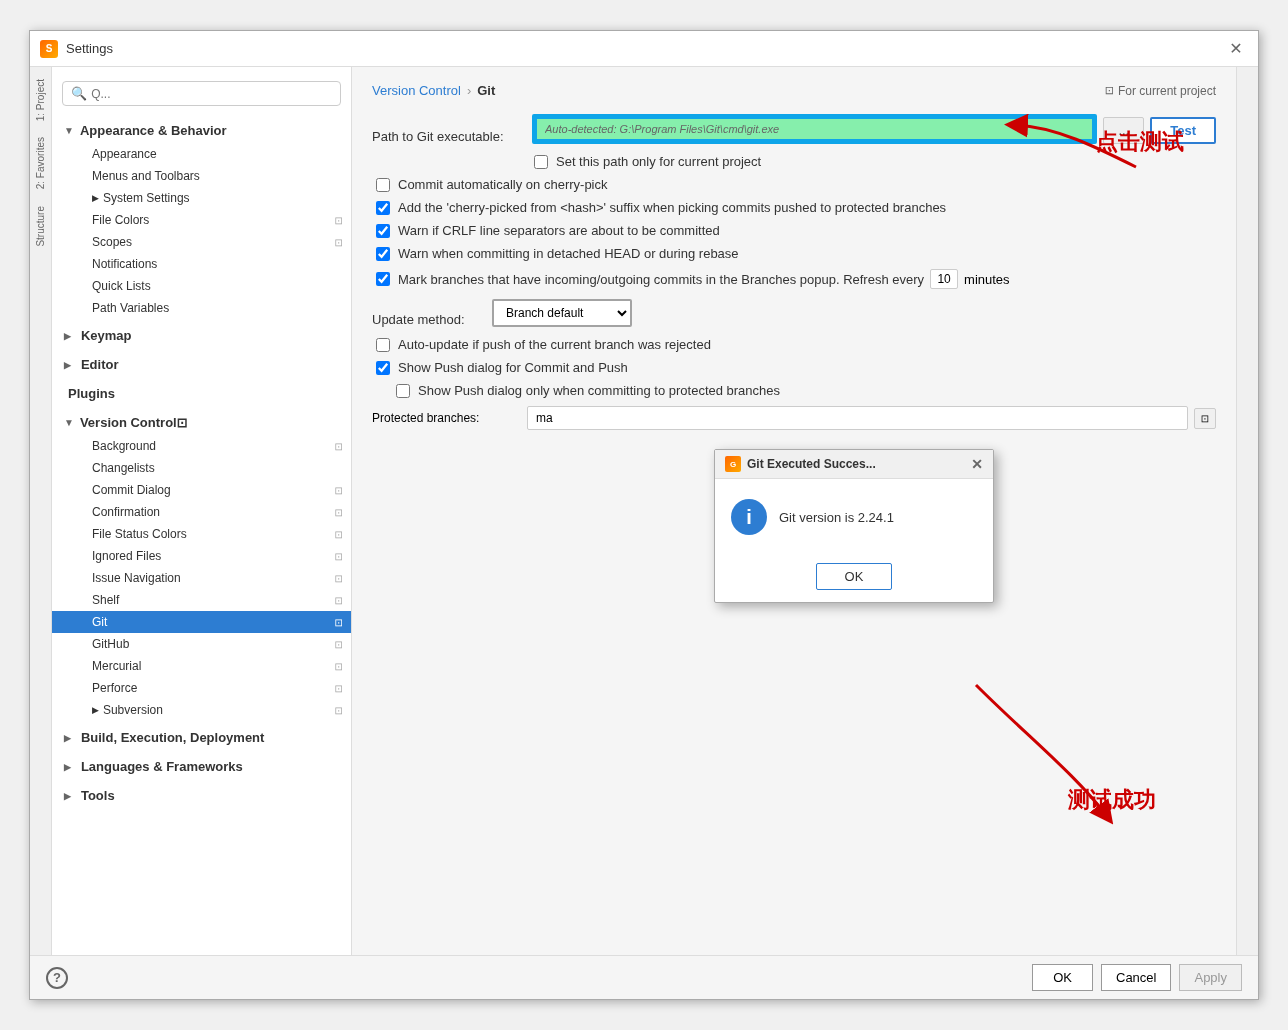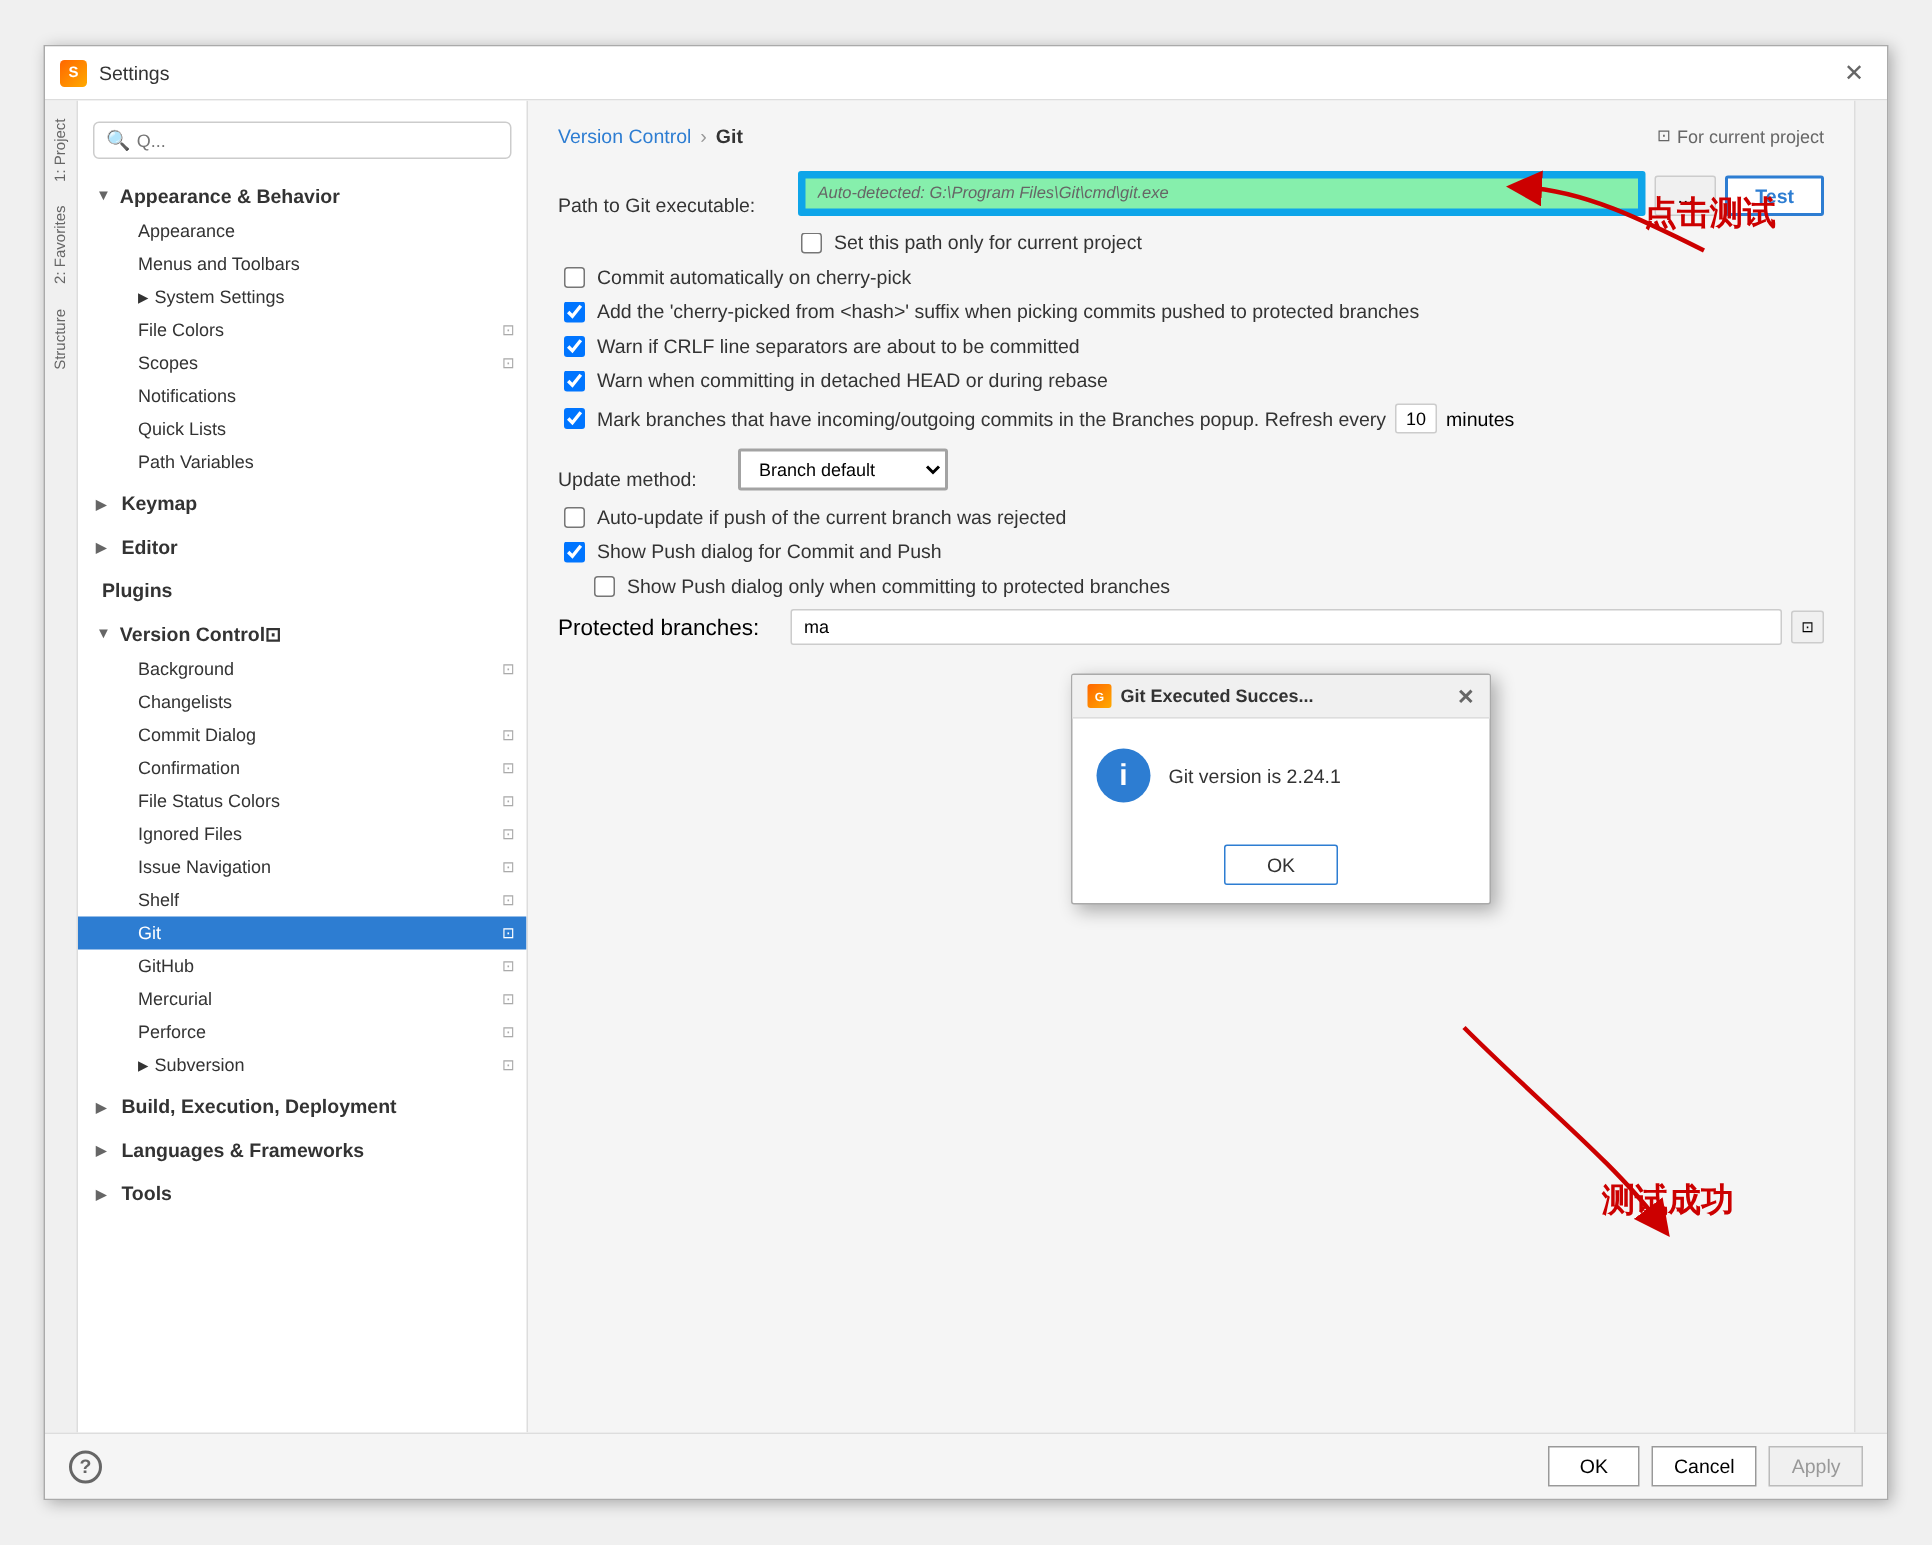--- a/index.html
+++ b/index.html
@@ -658,21 +658,21 @@
         <div class="checkbox-row">
           <input type="checkbox" id="chk7" checked="" style="">
           <label for="chk7">Show Push dialog for Commit and Push</label>
         </div>
         <div class="checkbox-row" style="padding-left:24px;">
           <input type="checkbox" id="chk8" style="">
           <label for="chk8">Show Push dialog only when committing to protected branches</label>
         </div>
 
         <div class="protected-row">
-          <span style="width:155px;flex-shrink:0;font-size:15px;">Protected branches:</span>
+          <span style="width:155px;flex-shrink:0;font-size:12px;">Protected branches:</span>
           <input type="text" class="protected-input" value="ma" style="">
           <button class="btn" style="width:22px;padding:4px;font-size:10px;">⊡</button>
         </div>
 
         <div class="modal-overlay">
           <div class="modal" style="position:relative;z-index:50;">
             <div class="modal-title-bar">
               <div class="modal-title-icon">
                 <span>G</span>
               </div>

